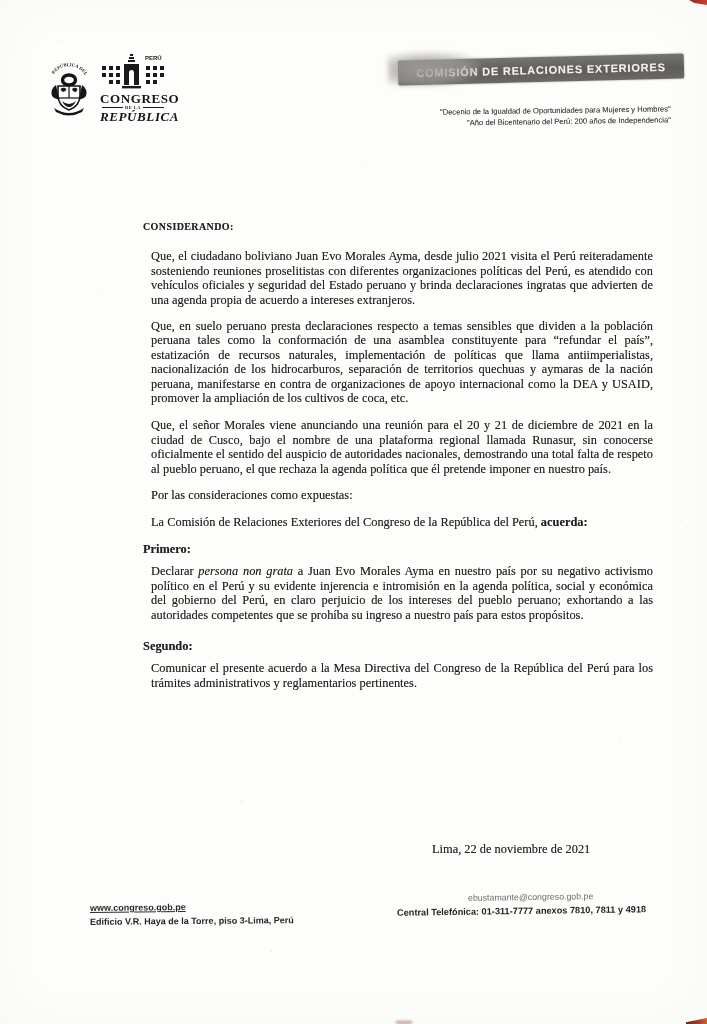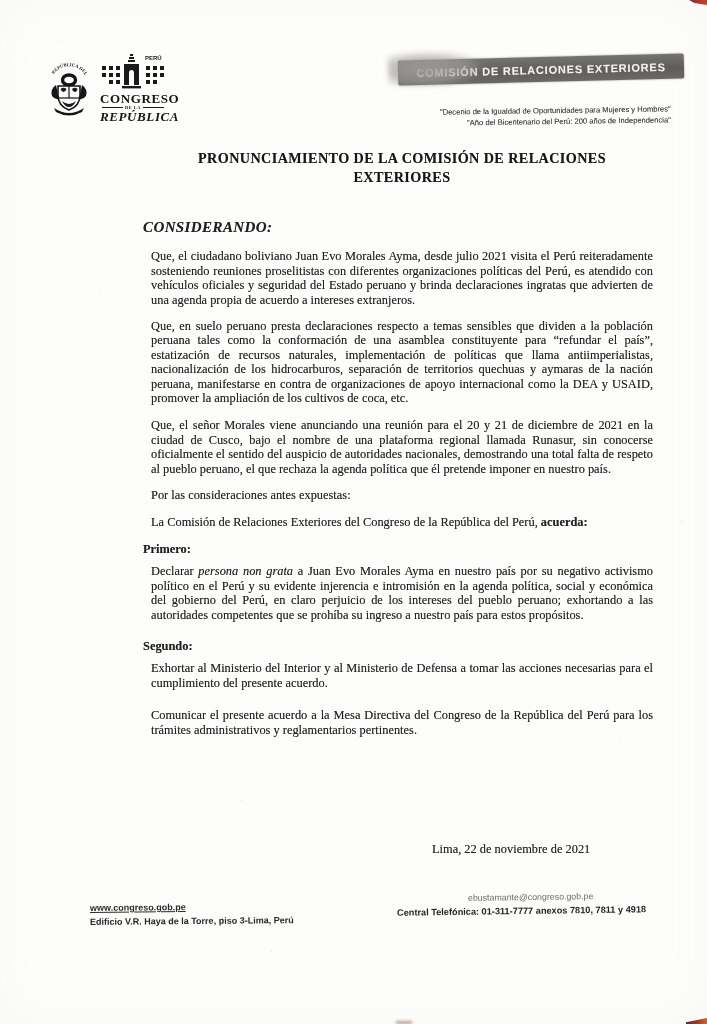--- a/index.html
+++ b/index.html
@@ -63,21 +63,21 @@
     position: absolute; top: 149px; left: 143px; width: 518px;
     text-align: center; font-weight: bold; font-size: 14.2px; letter-spacing: 0.4px;
     line-height: 19px; color: #161616;
   }
 
   
   .main {
     position: absolute; top: 220px; left: 143px; width: 518px;
     font-size: 12.4px; line-height: 14.4px; color: #202020;
   }
-  .considerando { font-weight: bold; font-size: 15px; letter-spacing: 0.4px; margin: 0 0 15px 0; font-style: italic; }
+  .considerando { font-weight: bold; font-size: 10px; letter-spacing: 0.4px; margin: 0 0 15px 0; }
   .main p { margin: 8px; text-align: justify; }
   .mb12 { margin-bottom: 12px !important; }
   .mb13 { margin-bottom: 13px !important; }
   .mb17 { margin-bottom: 17px !important; }
   .mb18 { margin-bottom: 18px !important; }
   .res-heading { font-weight: bold; margin: 0; }
   .bold { font-weight: bold; }
   .italic { font-style: italic; }
 
   
@@ -188,41 +188,36 @@
   <div class="stamp">
     <span class="stamp-label">COMISIÓN DE RELACIONES EXTERIORES</span>
   </div>
   <div class="stamp-smudge"></div>
 
   <div class="mottos soft">
     <div>"Decenio de la Igualdad de Oportunidades para Mujeres y Hombres"</div>
     <div>"Año del Bicentenario del Perú: 200 años de Independencia"</div>
   </div>
 
-  <div class="doc-title soft">
-    <div>PRONUNCIAMIENTO DE LA COMISIÓN DE RELACIONES</div>
-    <div>EXTERIORES</div>
-  </div>
 
   <div class="main soft">
     <div class="considerando">CONSIDERANDO:</div>
 
     <p class="mb12">Que, el ciudadano boliviano Juan Evo Morales Ayma, desde julio 2021 visita el Perú reiteradamente sosteniendo reuniones proselitistas con diferentes organizaciones políticas del Perú, es atendido con vehículos oficiales y seguridad del Estado peruano y brinda declaraciones ingratas que advierten de una agenda propia de acuerdo a intereses extranjeros.</p>
     <p class="mb13">Que, en suelo peruano presta declaraciones respecto a temas sensibles que dividen a la población peruana tales como la conformación de una asamblea constituyente para “refundar el país”, estatización de recursos naturales, implementación de políticas que llama antiimperialistas, nacionalización de los hidrocarburos, separación de territorios quechuas y aymaras de la nación peruana, manifestarse en contra de organizaciones de apoyo internacional como la DEA y USAID, promover la ampliación de los cultivos de coca, etc.</p>
     <p class="mb12">Que, el señor Morales viene anunciando una reunión para el 20 y 21 de diciembre de 2021 en la ciudad de Cusco, bajo el nombre de una plataforma regional llamada Runasur, sin conocerse oficialmente el sentido del auspicio de autoridades nacionales, demostrando una total falta de respeto al pueblo peruano, el que rechaza la agenda política que él pretende imponer en nuestro país.</p>
 
-    <p class="mb12">Por las consideraciones antes expuestas:</p>
+    <p class="mb12">Por las consideraciones como expuestas:</p>
 
     <p class="mb13"><span>La Comisión de Relaciones Exteriores del Congreso de la República del Perú, </span><span class="bold">acuerda:</span></p>
 
     <div class="res-heading">Primero:</div>
     <p class="mb17"><span>Declarar </span><span class="italic">persona non grata</span><span> a Juan Evo Morales Ayma en nuestro país por su negativo activismo político en el Perú y su evidente injerencia e intromisión en la agenda política, social y económica del gobierno del Perú, en claro perjuicio de los intereses del pueblo peruano; exhortando a las autoridades competentes que se prohíba su ingreso a nuestro país para estos propósitos.</span></p>
 
     <div class="res-heading">Segundo:</div>
-    <p class="mb18">Exhortar al Ministerio del Interior y al Ministerio de Defensa a tomar las acciones necesarias para el cumplimiento del presente acuerdo.</p>
 
     <p>Comunicar el presente acuerdo a la Mesa Directiva del Congreso de la República del Perú para los trámites administrativos y reglamentarios pertinentes.</p>
   </div>
 
   <div class="date-line soft">Lima, 22 de noviembre de 2021</div>
 
   <div class="footer-left">
     <div class="website">www.congreso.gob.pe</div>
     <div class="address">Edificio V.R. Haya de la Torre, piso 3-Lima, Perú</div>
   </div>

